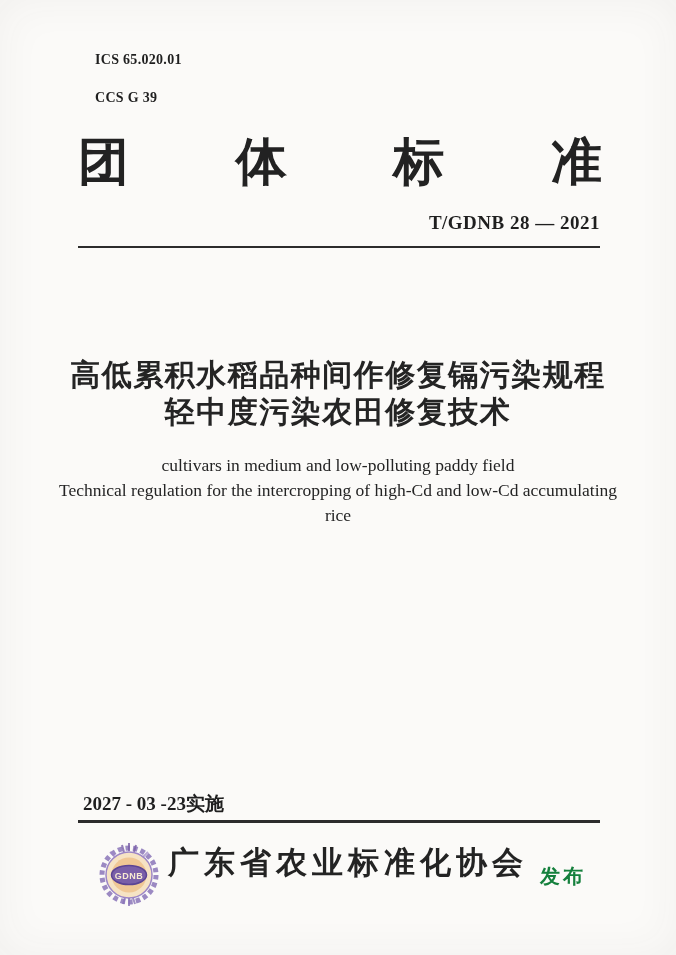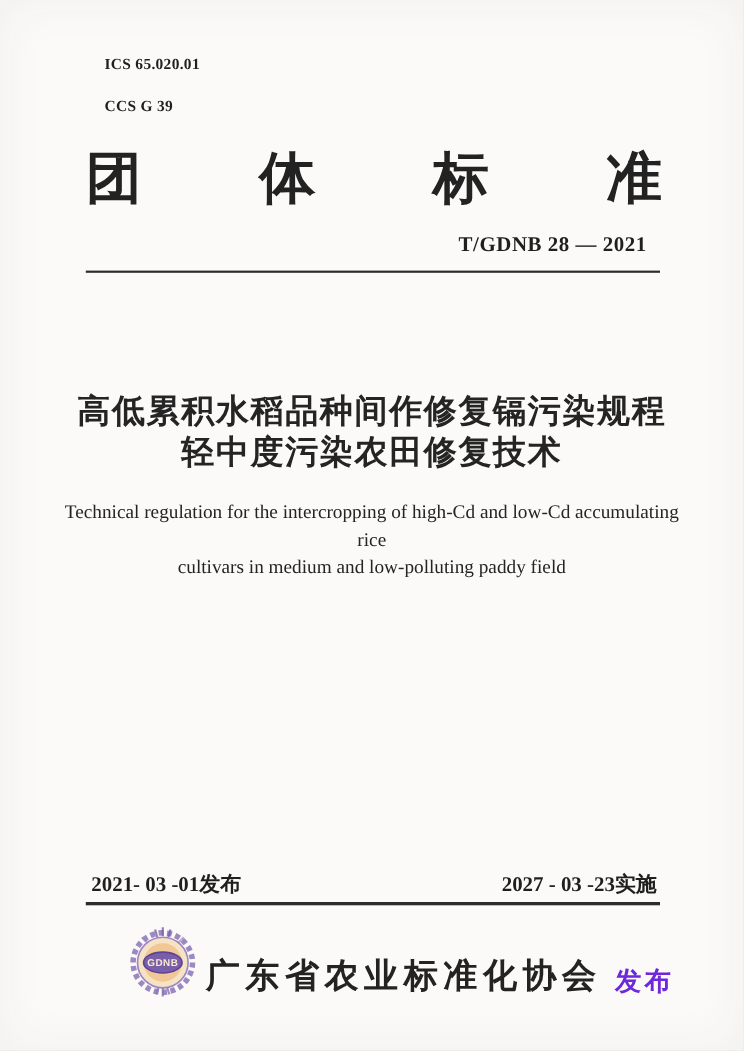--- a/index.html
+++ b/index.html
@@ -22,21 +22,21 @@
   .codes .ccs{margin-top:24px;}
   .masthead{
     position:absolute;left:78px;top:136px;width:524px;
     display:flex;justify-content:space-between;
     font-family:"Liberation Sans", sans-serif;
     font-weight:900;font-size:51px;line-height:1;
     color:#222;
   }
   .masthead span{display:inline-block;}
   .standard-number{
-    position:absolute;right:88px;top:212px;
+    position:absolute;right:76px;top:212px;
     font-size:19px;font-weight:bold;
     font-family:"Liberation Serif", serif;
     letter-spacing:0.5px;
   }
   .rule{position:absolute;left:78px;right:76px;background:#2c2c2c;}
   .rule-top{top:246px;height:2px;}
   .rule-bottom{top:820px;height:2.5px;}
   .title-zh{
     position:absolute;left:0;right:0;top:356px;
     text-align:center;
@@ -51,35 +51,35 @@
     font-family:"Liberation Serif", serif;
     color:#242424;
   }
   .dates{
     position:absolute;left:83px;right:79px;top:791px;
     display:flex;justify-content:space-between;
     font-size:19px;font-weight:bold;
     font-family:"Liberation Serif", serif;
   }
   .publisher{
-    position:absolute;left:115px;top:842px;
-    display:flex;align-items:flex-end;
+    position:absolute;left:96px;top:842px;
+    display:flex;align-items:flex-start;
   }
   .logo{width:66px;height:66px;flex:0 0 auto;}
   .pub-name{
     font-size:31px;font-weight:bold;
     letter-spacing:5px;margin-left:6px;
     font-family:"Liberation Serif", serif;
     color:#232323;white-space:nowrap;
   }
   .release-label{
-    font-size:24px;font-weight:900;
+    font-size:20px;font-weight:900;
     font-family:"Liberation Sans", sans-serif;
-    margin-left:12px;margin-top:11px;letter-spacing:3px;
-    color:#6d28d9;white-space:nowrap;
+    margin-left:12px;margin-top:21px;letter-spacing:3px;
+    color:#15803d;white-space:nowrap;
   }
 </style>
 </head>
 <body>
 
 <div class="page">
 
   <div class="codes">
     <span class="code-line">ICS 65.020.01</span>
     <span class="code-line ccs">CCS G 39</span>
@@ -95,26 +95,25 @@
   <div class="standard-number">T/GDNB 28 — 2021</div>
 
   <div class="rule rule-top"></div>
 
   <div class="title-zh">
     <div>高低累积水稻品种间作修复镉污染规程</div>
     <div>轻中度污染农田修复技术</div>
   </div>
 
   <div class="title-en">
+    <div>cultivars in medium and low-polluting paddy field</div>
     <div>Technical regulation for the intercropping of high-Cd and low-Cd accumulating rice</div>
-    <div>cultivars in medium and low-polluting paddy field</div>
   </div>
 
   <div class="dates">
-    <span>2021- 03 -01发布</span>
     <span>2027 - 03 -23实施</span>
   </div>
 
   <div class="rule rule-bottom"></div>
 
   <div class="publisher">
     <svg class="logo" viewBox="0 0 66 66" aria-hidden="true">
 
       <circle cx="33" cy="33" r="27" fill="none" stroke="#8a74b8" stroke-width="5" stroke-dasharray="4.5 3.2" opacity="0.85"></circle>
 

